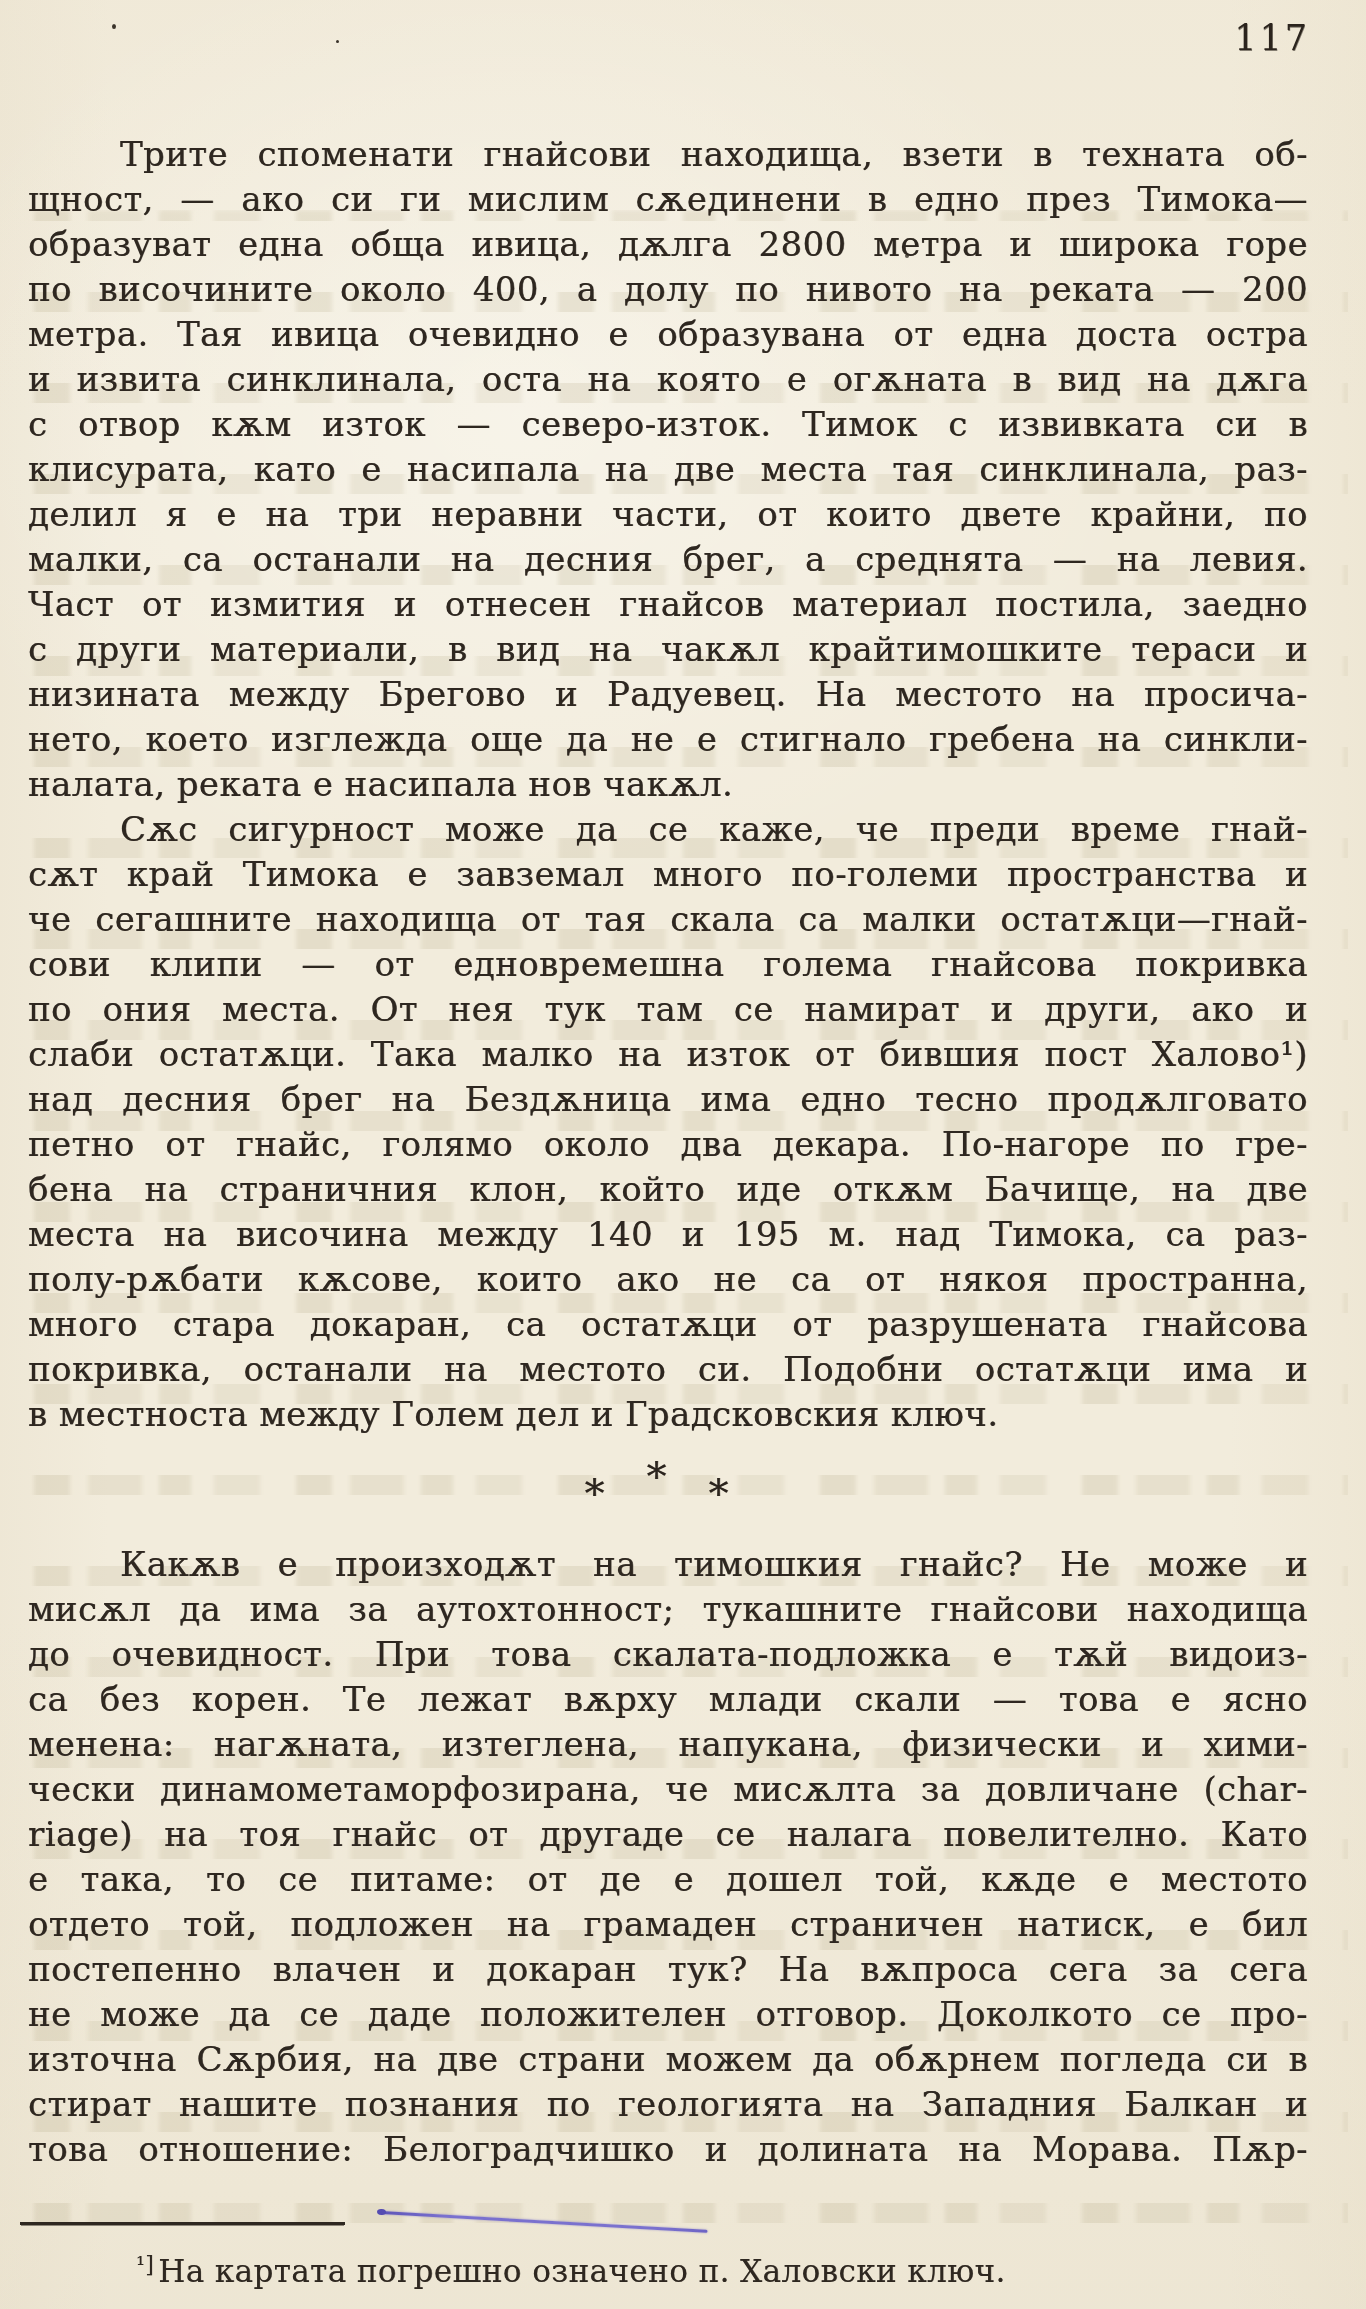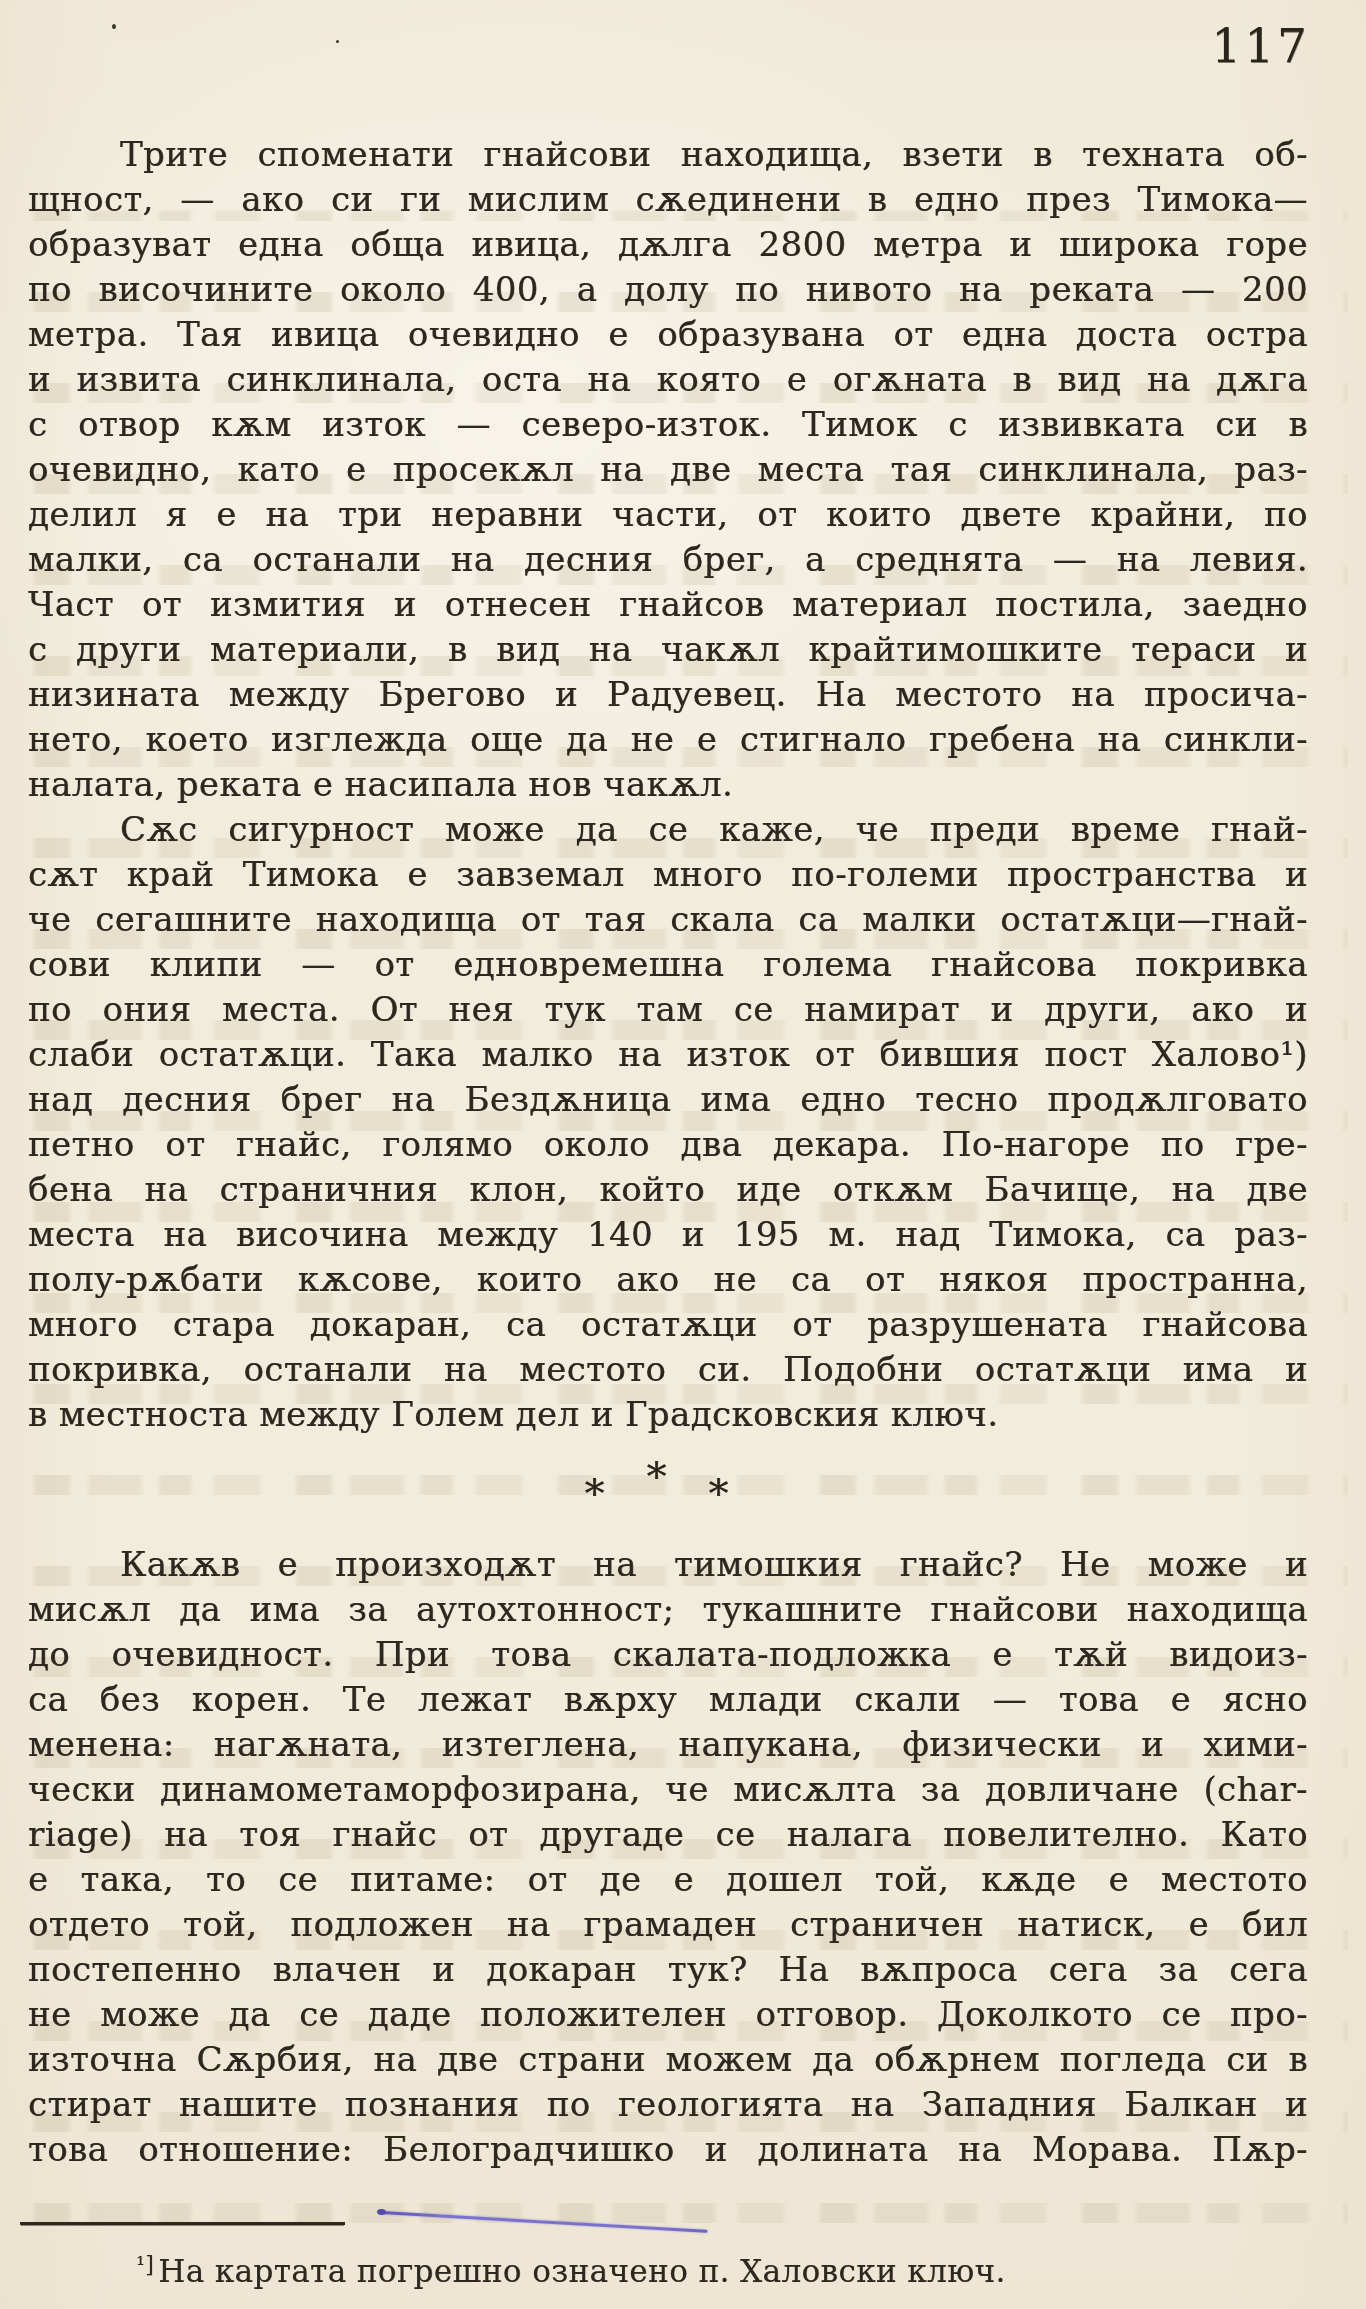--- a/index.html
+++ b/index.html
@@ -41,21 +41,21 @@
     mask-image: repeating-linear-gradient(0deg,
       transparent 0 46px, #000 46px 66px, transparent 66px 91px);
     filter: blur(2.3px);
     opacity: 0.38;
     pointer-events: none;
   }
 
   .page-number {
     position: absolute;
     top: 18px; right: 56px;
-    font-size: 47px;
+    font-size: 35px;
     letter-spacing: 3px;
     color: #2b241d;
     text-shadow: 0.5px 0.5px 0 rgba(43,36,29,0.55);
   }
 
   .text-block {
     position: absolute;
     top: 132px; left: 28px;
     width: 1280px;
     font-size: 34px;
@@ -155,21 +155,21 @@
 
 <div class="text-block">
   <div class="para">
       <div class="line indent">Трите споменати гнайсови находища, взети в техната об-</div>
       <div class="line">щност, — ако си ги мислим сѫединени в едно през Тимока—</div>
       <div class="line">образуват една обща ивица, дѫлга 2800 метра и широка горе</div>
       <div class="line">по височините около 400, а долу по нивото на реката — 200</div>
       <div class="line">метра. Тая ивица очевидно е образувана от една доста остра</div>
       <div class="line">и извита синклинала, оста на която е огѫната в вид на дѫга</div>
       <div class="line">с отвор кѫм изток — северо-изток. Тимок с извивката си в</div>
-      <div class="line">очевидно, като е просекѫл на две места тая синклинала, раз-</div>
+      <div class="line">клисурата, като е насипала на две места тая синклинала, раз-</div>
       <div class="line">делил я е на три неравни части, от които двете крайни, по</div>
       <div class="line">малки, са останали на десния брег, а среднята — на левия.</div>
       <div class="line">Част от измития и отнесен гнайсов материал постила, заедно</div>
       <div class="line">с други материали, в вид на чакѫл крайтимошките тераси и</div>
       <div class="line">низината между Брегово и Радуевец. На местото на просича-</div>
       <div class="line">нето, което изглежда още да не е стигнало гребена на синкли-</div>
       <div class="line para-end">налата, реката е насипала нов чакѫл.</div>
     </div>
   <div class="para">
       <div class="line indent">Сѫс сигурност може да се каже, че преди време гнай-</div>

